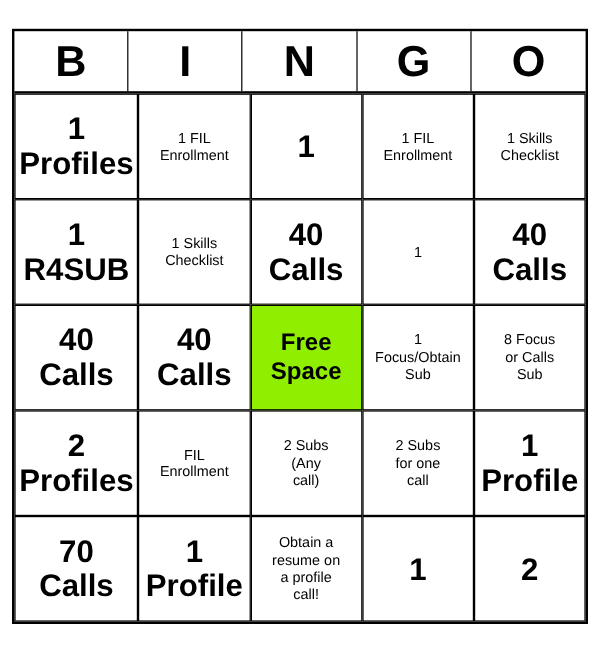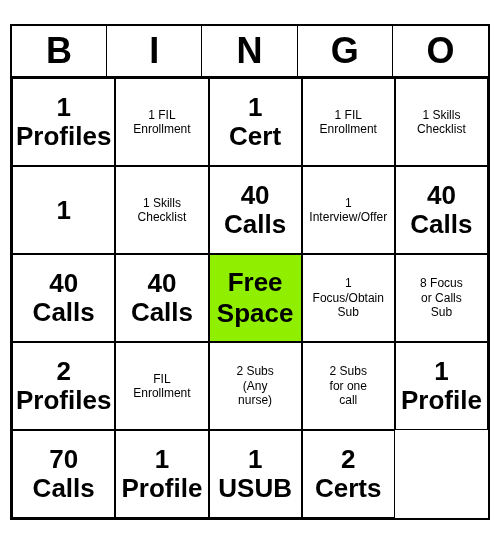--- a/index.html
+++ b/index.html
@@ -47,21 +47,21 @@
       font-size: 12px;
       line-height: 1.2;
     }
     .bingo-cell .big {
       font-size: 26px;
       font-weight: bold;
       line-height: 1.1;
     }
     .free-space {
       background: #90ee00;
-      font-size: 26px;
+      font-size: 20px;
       font-weight: bold;
     }
   </style>
 </head>
 <body>
 
 <div class="bingo-card">
   <div class="bingo-header">
   <div class="bingo-header-cell">B</div>
       <div class="bingo-header-cell">I</div>
@@ -73,44 +73,43 @@
   <div class="bingo-cell">
         <span class="big">1</span>
         <span class="big">Profiles</span>
       </div>
       <div class="bingo-cell">
         <span>1 FIL</span>
         <span>Enrollment</span>
       </div>
       <div class="bingo-cell">
         <span class="big">1</span>
-        <span class="big">Cert</span>
       </div>
       <div class="bingo-cell">
         <span>1 FIL</span>
         <span>Enrollment</span>
       </div>
       <div class="bingo-cell">
         <span>1 Skills</span>
         <span>Checklist</span>
       </div>
       <div class="bingo-cell">
         <span class="big">1</span>
+        <span class="big">R4SUB</span>
       </div>
       <div class="bingo-cell">
         <span>1 Skills</span>
         <span>Checklist</span>
       </div>
       <div class="bingo-cell">
         <span class="big">40</span>
         <span class="big">Calls</span>
       </div>
       <div class="bingo-cell">
         <span>1</span>
-        <span>Interview/Offer</span>
       </div>
       <div class="bingo-cell">
         <span class="big">40</span>
         <span class="big">Calls</span>
       </div>
       <div class="bingo-cell">
         <span class="big">40</span>
         <span class="big">Calls</span>
       </div>
       <div class="bingo-cell">
@@ -132,41 +131,45 @@
         <span class="big">2</span>
         <span class="big">Profiles</span>
       </div>
       <div class="bingo-cell">
         <span>FIL</span>
         <span>Enrollment</span>
       </div>
       <div class="bingo-cell">
         <span>2 Subs</span>
         <span>(Any</span>
-        <span>nurse)</span>
+        <span>call)</span>
       </div>
       <div class="bingo-cell">
         <span>2 Subs</span>
         <span>for one</span>
         <span>call</span>
       </div>
       <div class="bingo-cell">
         <span class="big">1</span>
         <span class="big">Profile</span>
       </div>
       <div class="bingo-cell">
         <span class="big">70</span>
         <span class="big">Calls</span>
       </div>
       <div class="bingo-cell">
         <span class="big">1</span>
         <span class="big">Profile</span>
       </div>
       <div class="bingo-cell">
+        <span>Obtain a</span>
+        <span>resume on</span>
+        <span>a profile</span>
+        <span>call!</span>
+      </div>
+      <div class="bingo-cell">
         <span class="big">1</span>
-        <span class="big">USUB</span>
       </div>
       <div class="bingo-cell">
         <span class="big">2</span>
-        <span class="big">Certs</span>
       </div>
     </div>
 </div>
 
 </body></html>

